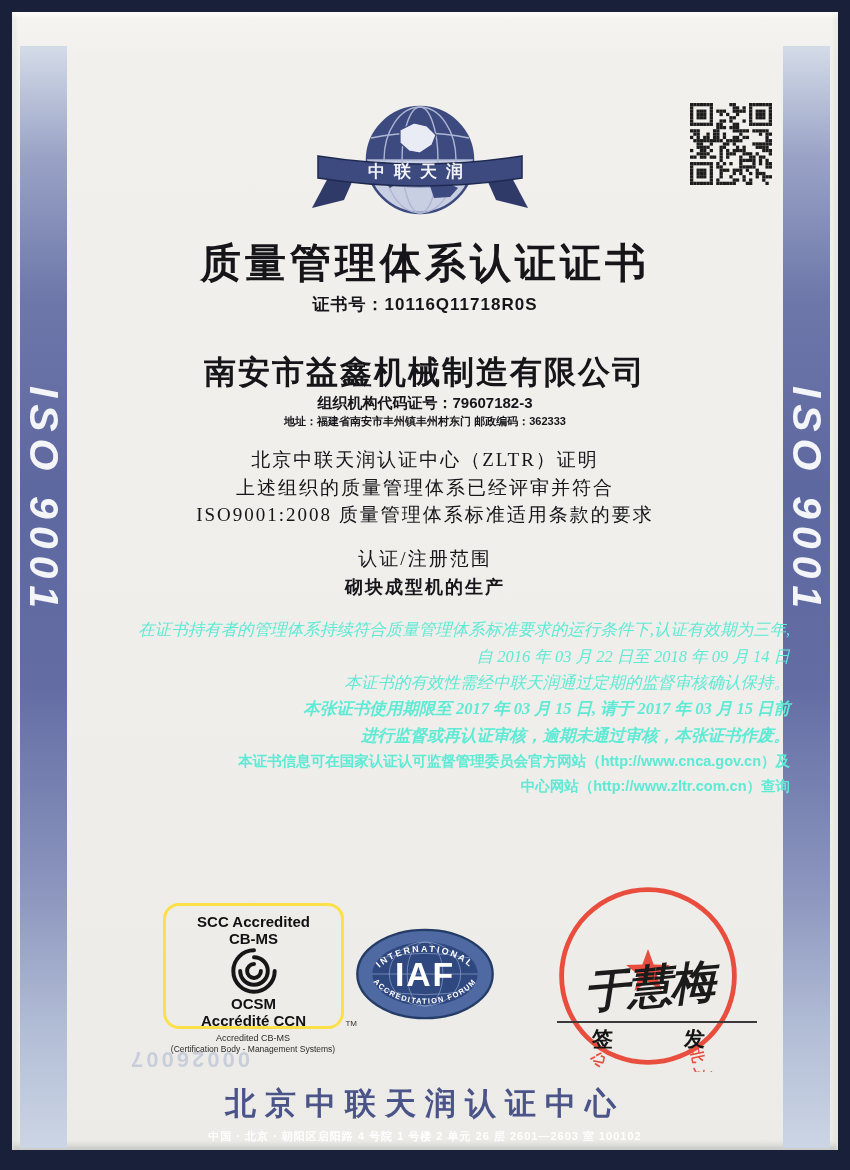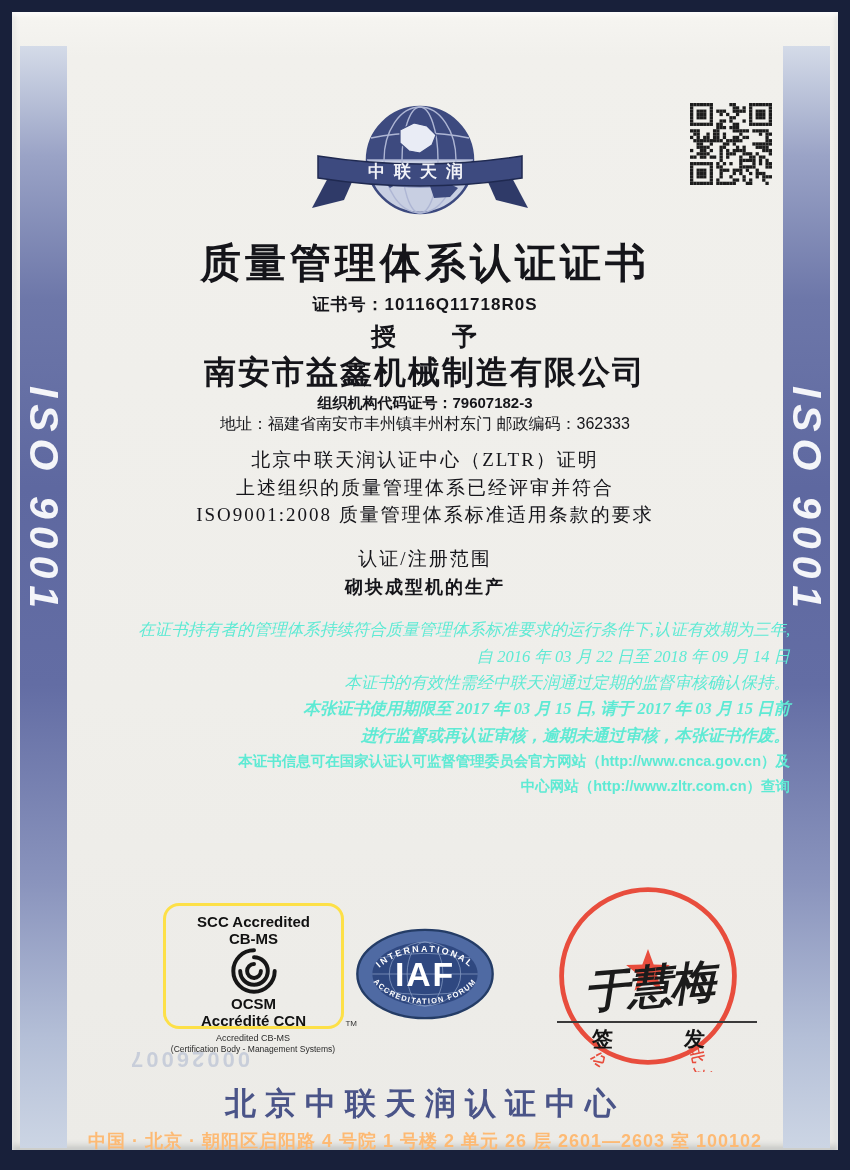--- a/index.html
+++ b/index.html
@@ -16,21 +16,21 @@
                   display:flex;align-items:center;justify-content:center;}
   .bar-label{transform:rotate(90deg);white-space:nowrap;color:#f4f5f9;
              font-size:41px;font-weight:bold;font-style:italic;letter-spacing:7px;
              font-family:"Liberation Sans",sans-serif;}
   .center-text{position:absolute;left:85px;right:85px;text-align:center;color:#15151a;}
   #title{top:236px;font-size:41px;font-weight:bold;letter-spacing:4px;}
   #certno{top:293px;font-size:17px;font-weight:bold;letter-spacing:1px;}
   #awarded{top:320px;font-size:25px;font-weight:bold;letter-spacing:2px;}
   #company{top:351px;font-size:32px;font-weight:bold;letter-spacing:2px;}
   #orgcode{top:394px;font-size:15px;font-weight:bold;}
-  #addr{top:414px;font-size:16px;font-weight:normal;}
+  #addr{top:414px;font-size:11px;font-weight:bold;}
   .stmt{font-family:"Liberation Serif","DejaVu Serif",serif;font-size:19px;letter-spacing:2px;}
   #stmt0{top:447px;} #stmt1{top:475px;} #stmt2{top:502px;}
   #scopelabel{top:546px;font-family:"Liberation Serif",serif;font-size:19px;letter-spacing:2px;}
   #scopeval{top:575px;font-size:18px;font-weight:bold;letter-spacing:2px;}
   .vline{position:absolute;left:60px;right:60px;text-align:right;color:#5eead4;
          font-family:"Liberation Serif","DejaVu Serif",serif;font-size:16.5px;font-style:italic;}
   #v0{top:619px;} #v1{top:646px;} #v2{top:672px;}
   #v3{top:698px;font-weight:bold;} #v4{top:725px;font-weight:bold;}
   #v5{top:752px;font-weight:bold;font-style:normal;font-family:"Liberation Sans",sans-serif;font-size:14.5px;}
   #v6{top:777px;font-weight:bold;font-style:normal;font-family:"Liberation Sans",sans-serif;font-size:14.5px;}
@@ -49,21 +49,21 @@
   #sign-char-l{left:592px;} #sign-char-r{left:684px;}
   #signature{position:absolute;left:584px;top:957px;font-size:45px;color:#1b1b1b;
              font-family:"Liberation Serif","DejaVu Serif",serif;font-style:italic;font-weight:600;
              transform:rotate(-5deg);letter-spacing:-2px;z-index:6;}
   #ghost-number{position:absolute;left:128px;top:1046px;font-size:22px;font-weight:bold;
                 color:#7d91bd;opacity:.32;letter-spacing:3px;transform:rotate(180deg);}
   #footer-name{position:absolute;left:0;right:0;top:1083px;text-align:center;
                font-size:31px;font-weight:bold;color:#4a5488;letter-spacing:9px;
                font-family:"Liberation Serif","DejaVu Serif",serif;}
   #footer-addr{position:absolute;left:0;right:0;top:1129px;text-align:center;
-               font-size:18px;font-weight:bold;color:#fdba74;letter-spacing:1px;}
+               font-size:11px;font-weight:bold;color:#ffffff;letter-spacing:1px;}
   #logo{position:absolute;left:308px;top:78px;width:224px;height:156px;}
   #qr{position:absolute;left:690px;top:103px;width:82px;height:82px;}
 </style>
 </head>
 <body>
 
 <div id="scan">
   <div id="paper"></div>
 
   <div class="bar" id="bar-left">
@@ -406,21 +406,20 @@
       <rect x="3.30" y="79.20" width="3.30" height="3.30"></rect>
       <rect x="6.60" y="79.20" width="3.30" height="3.30"></rect>
       <rect x="9.90" y="79.20" width="3.30" height="3.30"></rect>
       <rect x="13.20" y="79.20" width="3.30" height="3.30"></rect>
       <rect x="16.50" y="79.20" width="3.30" height="3.30"></rect>
       <rect x="19.80" y="79.20" width="3.30" height="3.30"></rect>
     </svg>
 
   <div class="center-text" id="title">质量管理体系认证证书</div>
   <div class="center-text" id="certno">证书号：10116Q11718R0S</div>
-  <div class="center-text" id="awarded">授　　予</div>
   <div class="center-text" id="company">南安市益鑫机械制造有限公司</div>
   <div class="center-text" id="orgcode">组织机构代码证号：79607182-3</div>
   <div class="center-text" id="addr">地址：福建省南安市丰州镇丰州村东门 邮政编码：362333</div>
 
   <div class="center-text stmt" id="stmt0">北京中联天润认证中心（ZLTR）证明</div>
   <div class="center-text stmt" id="stmt1">上述组织的质量管理体系已经评审并符合</div>
   <div class="center-text stmt" id="stmt2">ISO9001:2008 质量管理体系标准适用条款的要求</div>
 
   <div class="center-text" id="scopelabel">认证/注册范围</div>
   <div class="center-text" id="scopeval">砌块成型机的生产</div>

